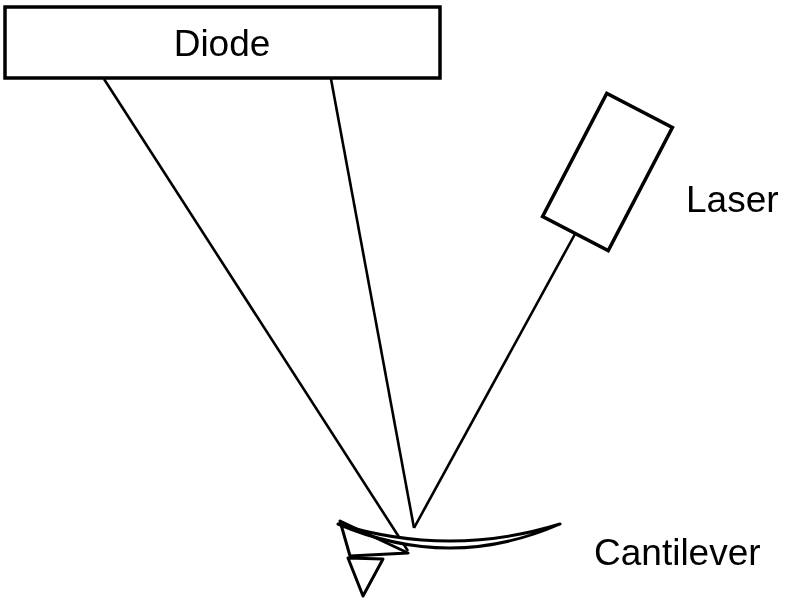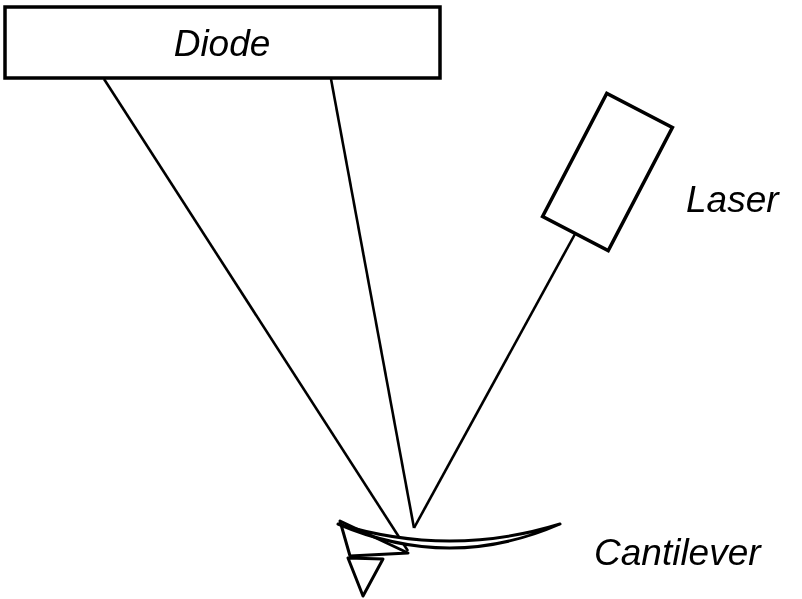--- a/index.html
+++ b/index.html
@@ -7,21 +7,20 @@
     padding: 0;
     background: #ffffff;
     font-family: "Liberation Sans", sans-serif;
   }
   .diagram-stage {
     position: relative;
     width: 802px;
     height: 599px;
     background: #ffffff;
     overflow: hidden;
-    font-style: italic;
   }
   .diagram-stage svg {
     position: absolute;
     inset: 0;
     display: block;
   }
   text.diagram-label {
     fill: #000000;
     font-family: "Liberation Sans", sans-serif;
     font-size: 37px;

